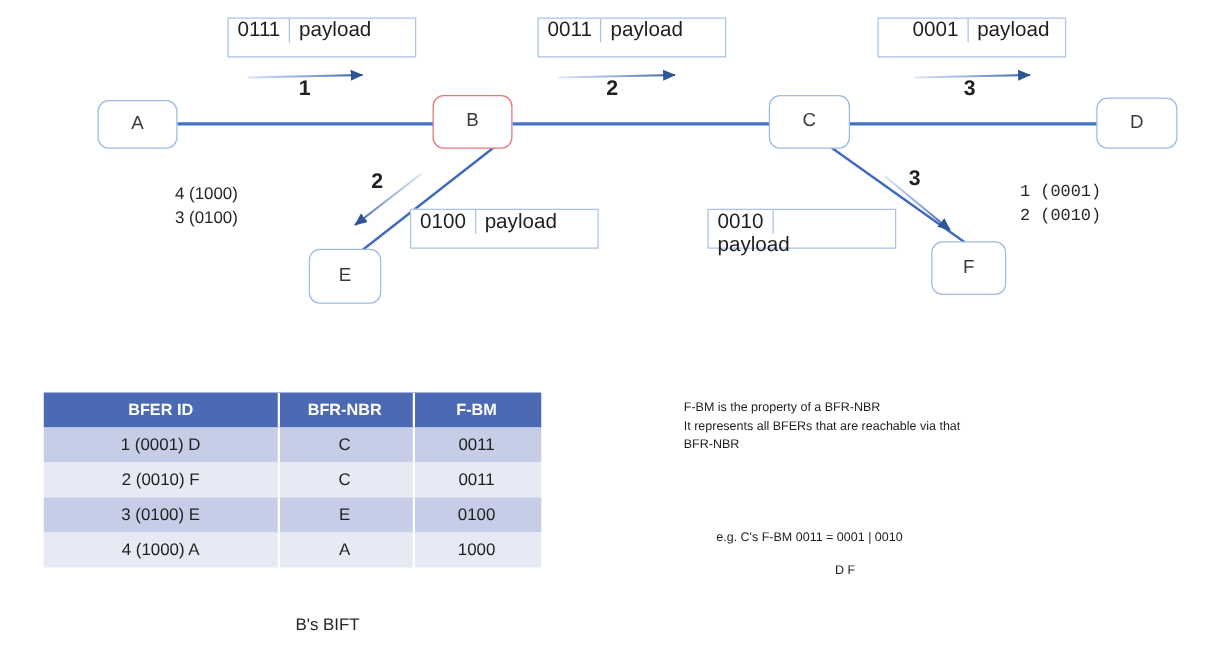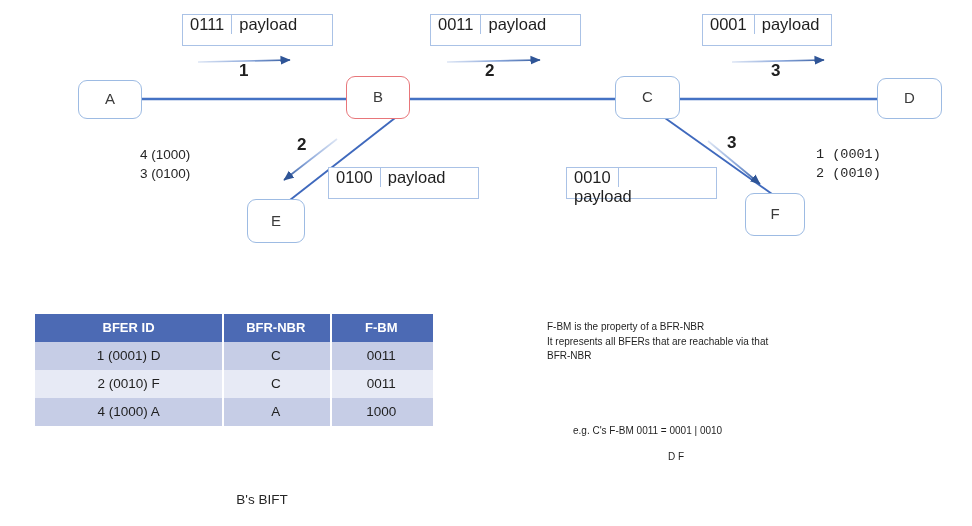--- a/index.html
+++ b/index.html
@@ -216,21 +216,21 @@
   <div class="packet" style="left:182px; top:14px; width:151px; height:32px;">
     <span class="bits">0111</span>
     <span class="pl">payload</span>
   </div>
 
   <div class="packet" style="left:430px; top:14px; width:151px; height:32px;">
     <span class="bits">0011</span>
     <span class="pl">payload</span>
   </div>
 
-  <div class="packet" style="left:702px; top:14px; width:130px; height:32px;">
+  <div class="packet" style="left:702px; top:14px; width:151px; height:32px;padding-left:20px;">
     <span class="bits">0001</span>
     <span class="pl">payload</span>
   </div>
 
   <div class="packet" style="left:328px; top:167px; width:151px; height:32px;">
     <span class="bits">0100</span>
     <span class="pl">payload</span>
   </div>
 
   <div class="packet" style="left:566px; top:167px; width:151px; height:32px;flex-direction:column;">
@@ -272,20 +272,25 @@
         <td>1 (0001) D</td>
         <td class="sep">C</td>
         <td class="sep">0011</td>
       </tr>
       <tr>
         <td>2 (0010) F</td>
         <td class="sep">C</td>
         <td class="sep">0011</td>
       </tr>
       <tr>
+        <td>3 (0100) E</td>
+        <td class="sep">E</td>
+        <td class="sep">0100</td>
+      </tr>
+      <tr>
         <td>4 (1000) A</td>
         <td class="sep">A</td>
         <td class="sep">1000</td>
       </tr>
     </tbody>
   </table>
 
   <div class="table-caption">B's BIFT</div>
 
   <div class="explain" id="explain-block">F-BM is the property of a BFR-NBR

